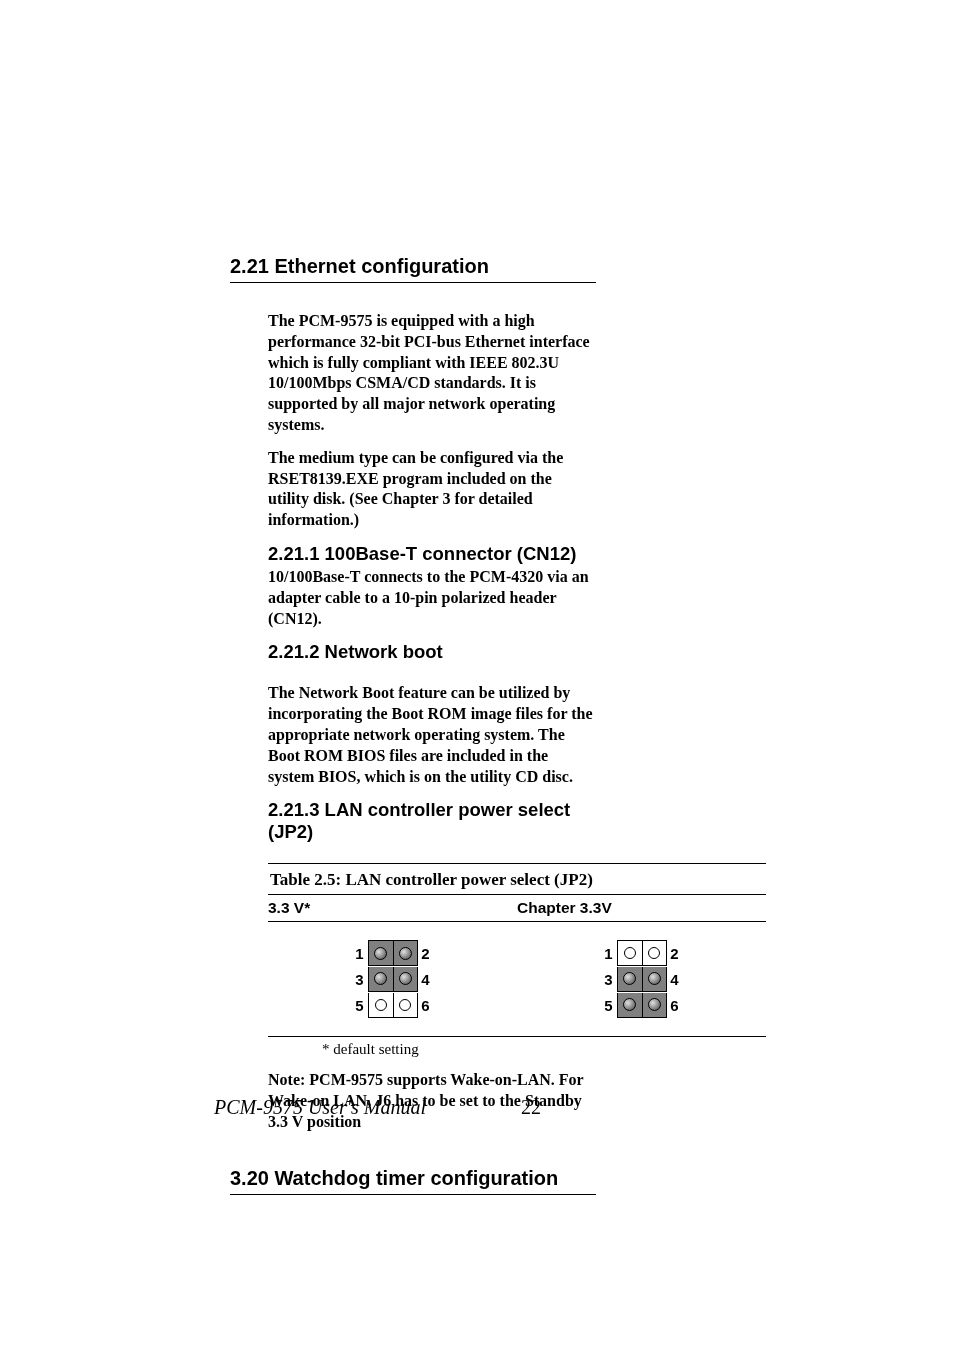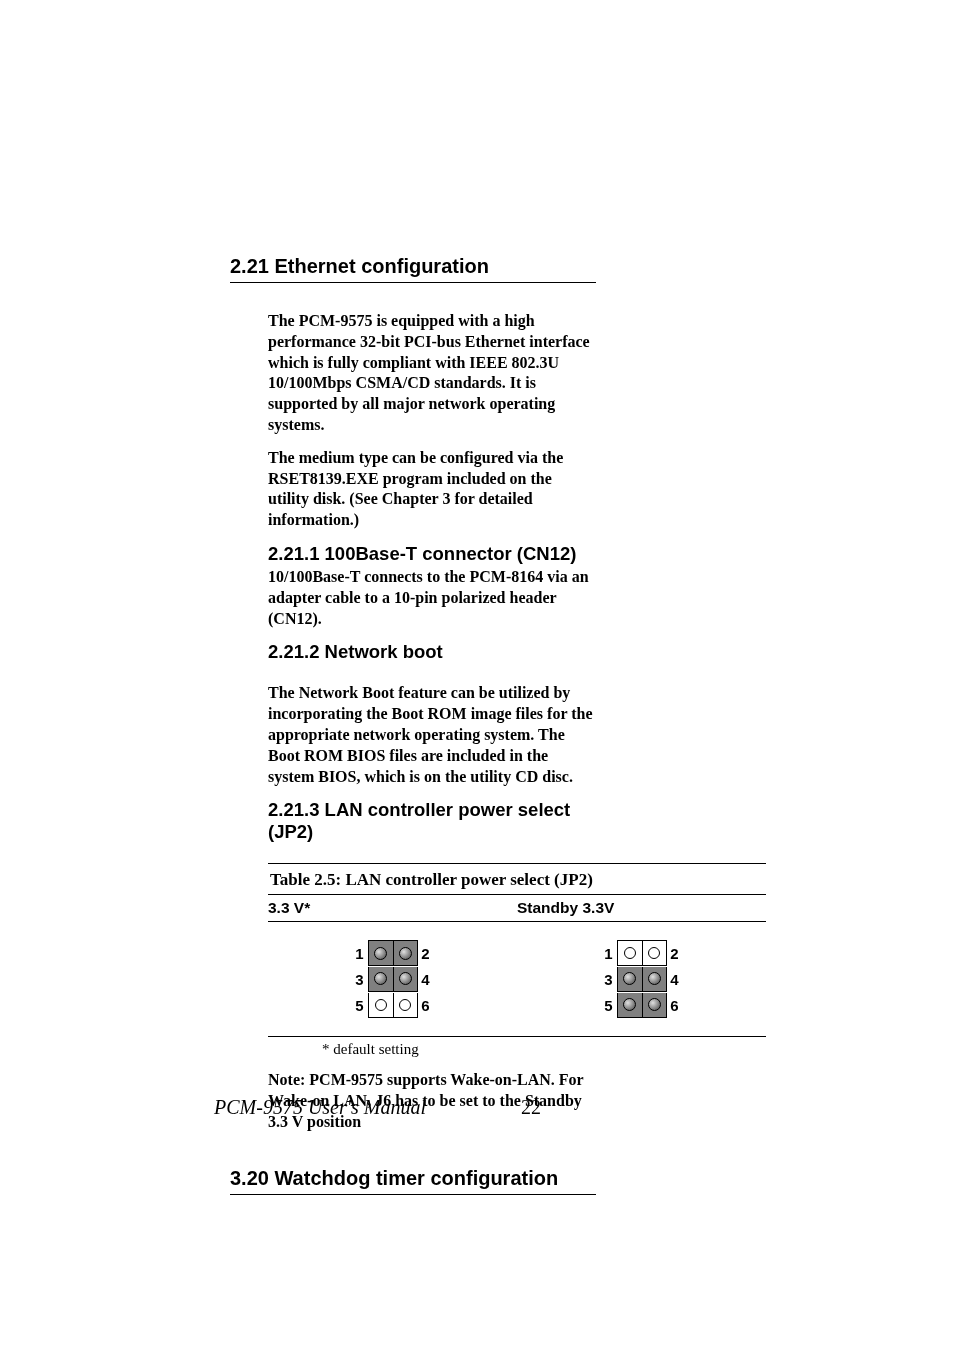--- a/index.html
+++ b/index.html
@@ -157,34 +157,34 @@
 <div class="page">
 
   <div>
     <h2 class="sec-heading">2.21  Ethernet configuration</h2>
     <hr class="sec-rule">
 
     <p class="body-text">The PCM-9575 is equipped with a high performance 32-bit PCI-bus Ethernet interface which is fully compliant with IEEE 802.3U 10/100Mbps CSMA/CD standards. It is supported by all major network operating systems.</p>
     <p class="body-text">The medium type can be configured via the RSET8139.EXE program included on the utility disk. (See Chapter 3 for detailed information.)</p>
 
     <h3 class="sub-heading">2.21.1 100Base-T connector (CN12)</h3>
-    <p class="body-text" style="margin-top:2px">10/100Base-T connects to the PCM-8164 via an adapter cable to a 10-pin polarized header (CN12).</p>
+    <p class="body-text" style="margin-top:2px">10/100Base-T connects to the PCM-4320 via an adapter cable to a 10-pin polarized header (CN12).</p>
 
     <h3 class="sub-heading">2.21.2 Network boot</h3>
     <p class="body-text" style="margin-top:20px">The Network Boot feature can be utilized by incorporating the Boot ROM image files for the appropriate network operating system. The Boot ROM BIOS files are included in the system BIOS, which is on the utility CD disc.</p>
 
     <h3 class="sub-heading">2.21.3 LAN controller power select (JP2)</h3>
 
     <div class="table-wrap">
       <hr class="table-rule">
       <div class="table-title">Table 2.5: LAN controller power select (JP2)</div>
       <hr class="table-rule">
       <div class="table-head-row">
         <div>3.3 V*</div>
-        <div>Standby 3.3V</div>
+        <div>Chapter 3.3V</div>
       </div>
       <hr class="table-rule">
       <div class="table-body-row">
 
         <div>
           <div class="jumper">
             <div class="jrow">
               <span class="jnum">1</span>
               <div class="closed-pair-outline">
                 <div class="jcell pin-closed-cell" style="border-left:none">

